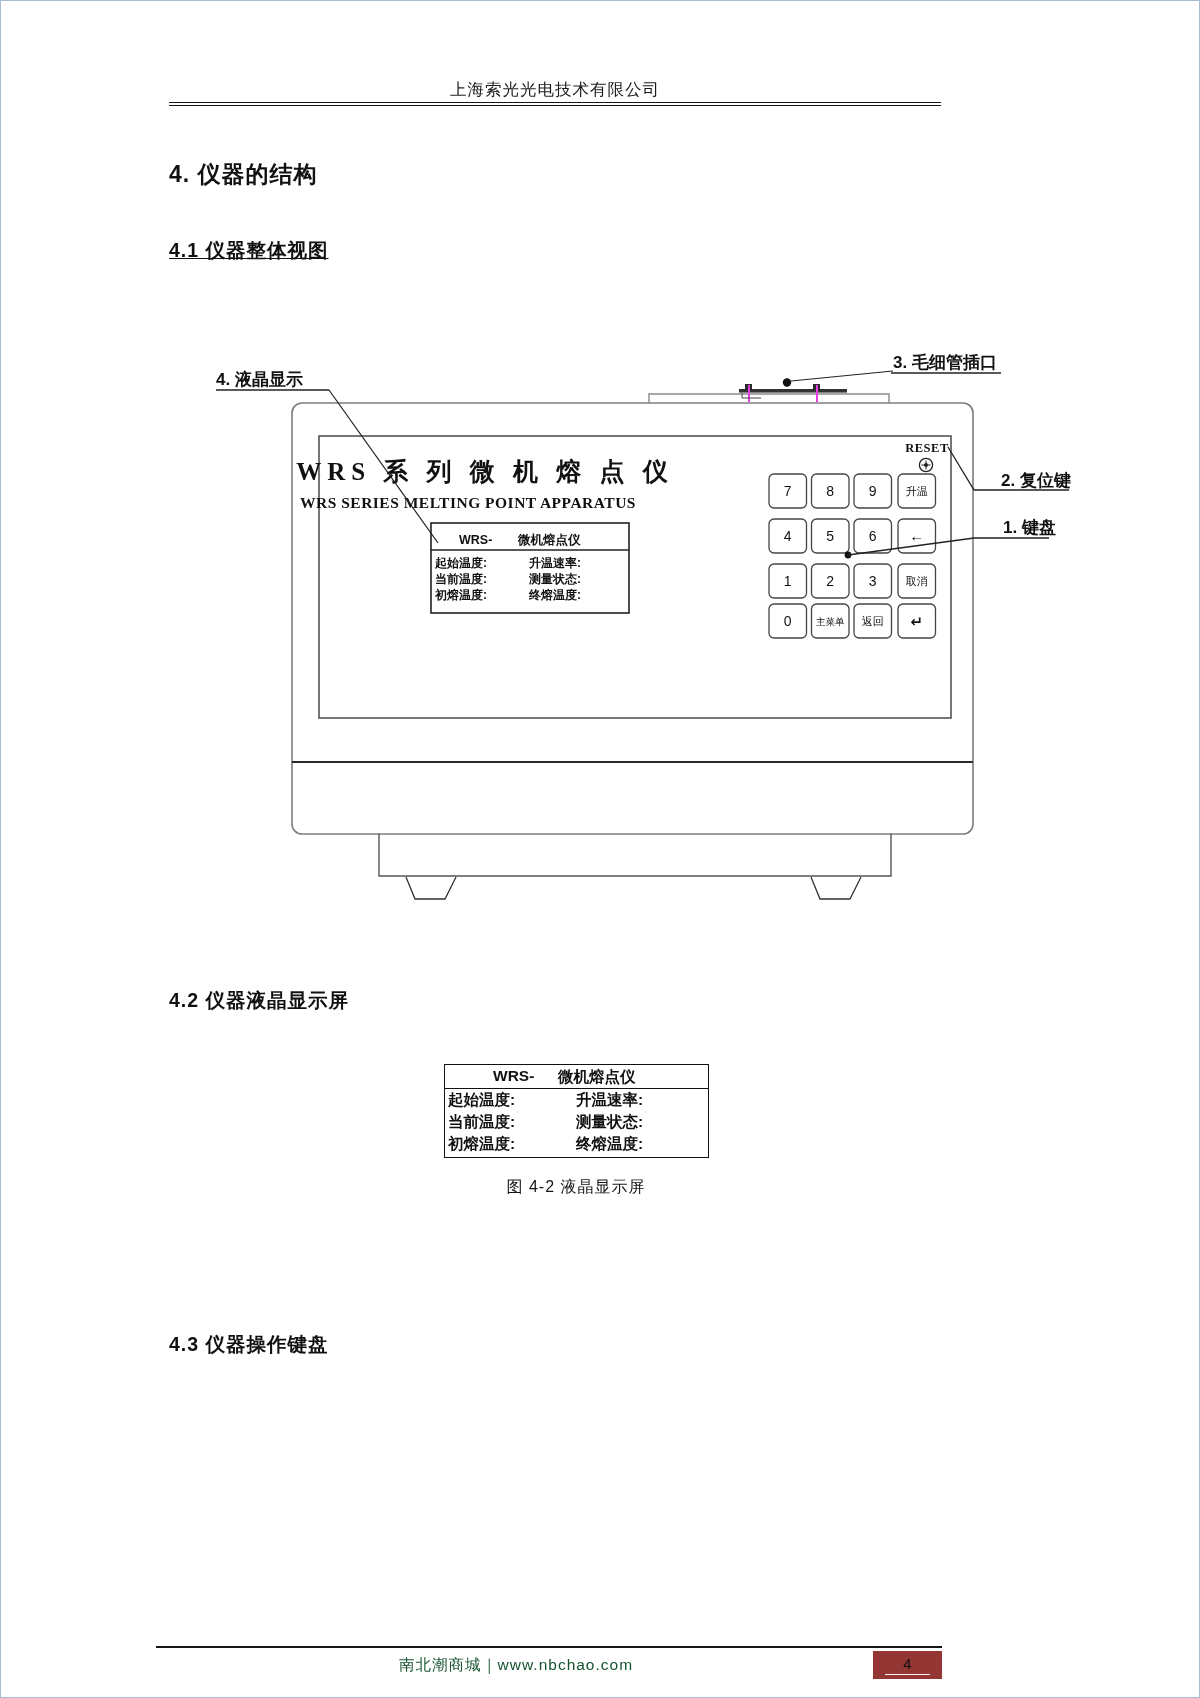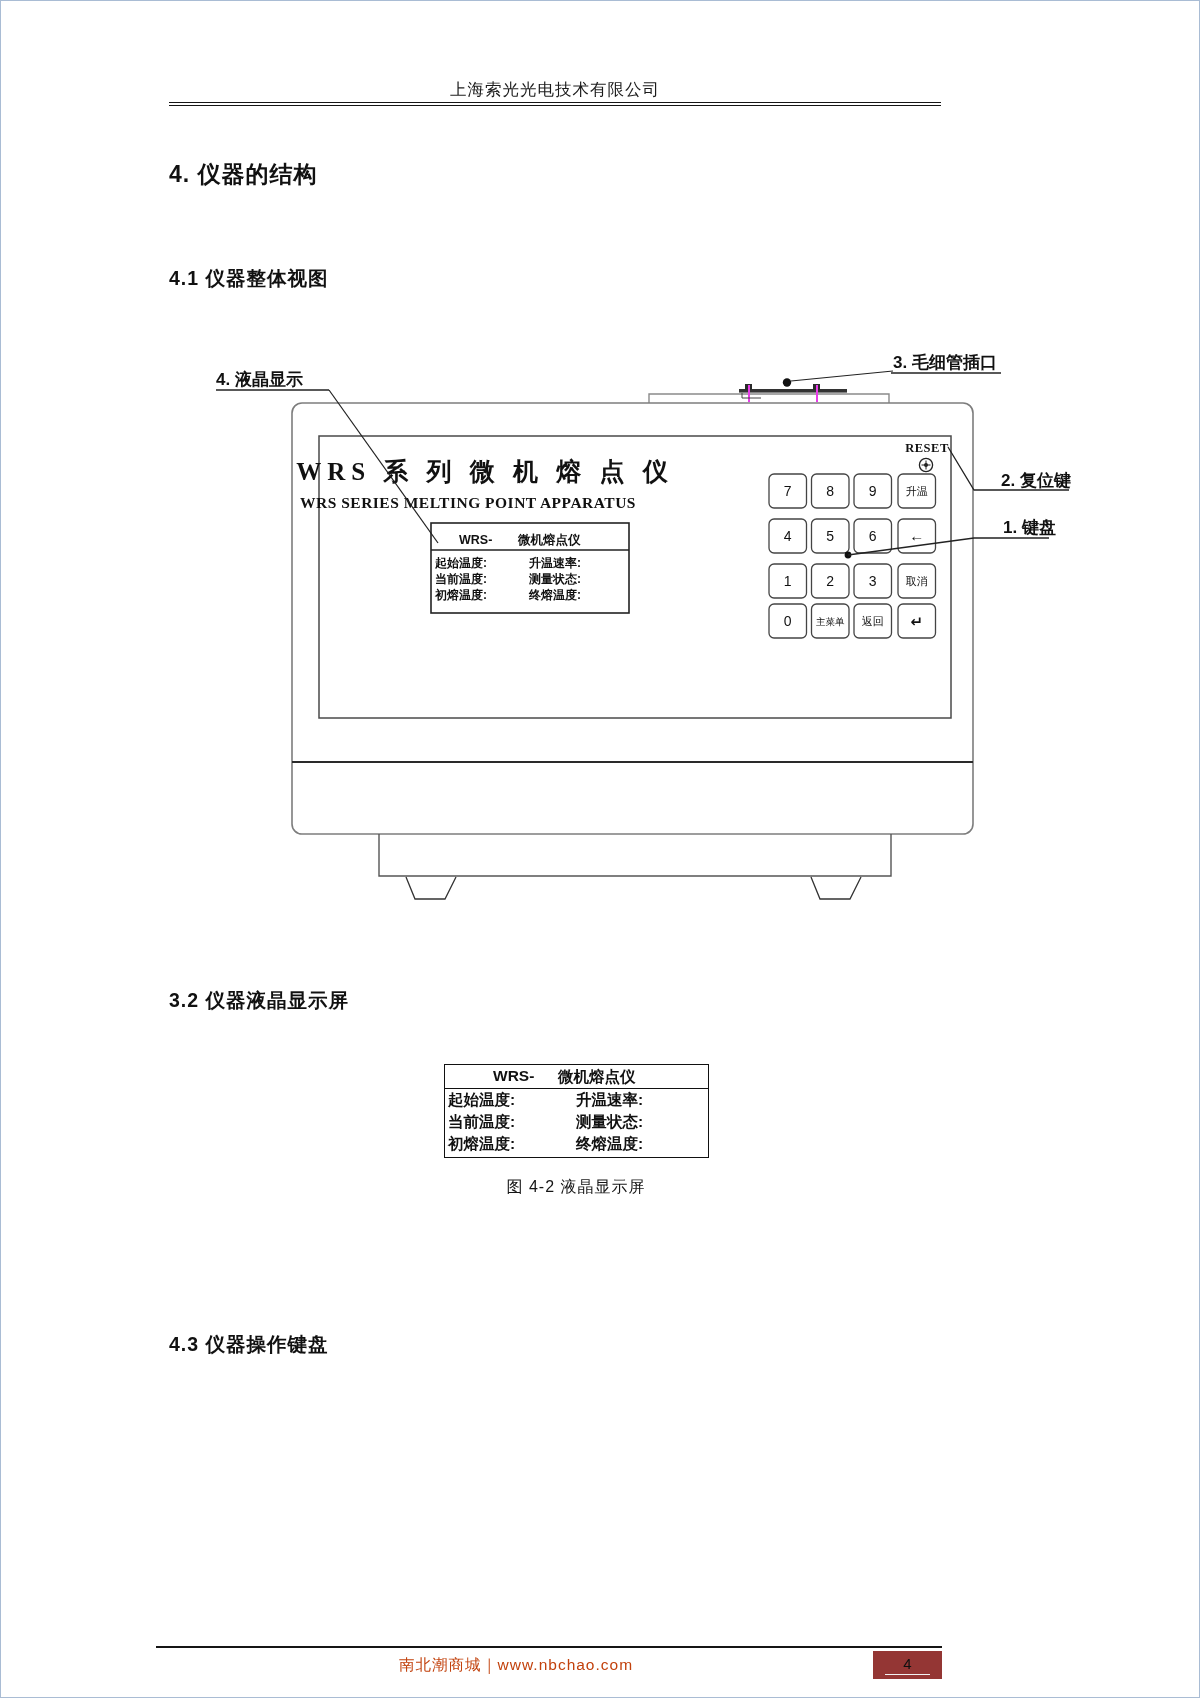--- a/index.html
+++ b/index.html
@@ -9,21 +9,21 @@
     font-family:"Liberation Sans","DejaVu Sans",sans-serif;color:#111;
   }
   .abs{position:absolute;}
   
   .co-header{left:168px;top:78px;width:772px;text-align:center;
     font-family:"Liberation Serif","DejaVu Serif",serif;font-size:16.5px;letter-spacing:1px;color:#1a1a1a;}
   .header-rule{left:168px;top:101px;width:772px;height:2px;border-top:1.6px solid #151515;border-bottom:1.6px solid #151515;}
   
   .h1{left:168px;top:158px;font-size:23px;font-weight:bold;letter-spacing:1px;text-align:center;}
   .h2{font-size:19.5px;font-weight:bold;letter-spacing:1px;}
-  .h2.s41{left:168px;top:264px;}
+  .h2.s41{left:168px;top:236px;text-decoration:underline;}
   .h2.s42{left:168px;top:986px;}
   .h2.s43{left:168px;top:1290px;margin-top:40px;}
   
   .caption{width:700px;text-align:center;font-size:16px;font-weight:500;color:#151515;letter-spacing:1px;}
   .cap1{left:230px;top:915px;}
   .cap2{left:225px;top:1176px;}
   
   svg.fig1{left:0;top:0;width:1198px;height:960px;}
   svg text{fill:#111;}
   .callout{font-family:"Liberation Sans",sans-serif;font-size:17px;font-weight:bold;}
@@ -39,21 +39,21 @@
   
   .lcd2{left:443px;top:1063px;width:263px;height:92px;border:1.6px solid #111;}
   .lcd2 .hd{position:relative;height:23px;border-bottom:1.6px solid #111;font-weight:700;font-size:15.5px;}
   .lcd2 .hd .model{position:absolute;left:48px;top:2px;}
   .lcd2 .hd .name{position:absolute;left:113px;top:2px;}
   .lcd2 .rw{position:relative;height:22px;font-weight:600;font-size:15.5px;}
   .lcd2 .rw .l{position:absolute;left:3px;top:1px;}
   .lcd2 .rw .r{position:absolute;left:131px;top:1px;}
   
   .footer-rule{left:155px;top:1645px;width:786px;height:1.6px;background:#151515;}
-  .footer-text{left:155px;top:1654px;width:720px;text-align:center;font-size:15.5px;letter-spacing:1px;color:#c2410c;}
+  .footer-text{left:155px;top:1654px;width:720px;text-align:center;font-size:15.5px;letter-spacing:1px;color:#14532d;}
   .pagenum-box{left:872px;top:1650px;width:69px;height:28px;background:#943634;}
   .pagenum-box .n{position:absolute;left:0;top:4px;width:100%;text-align:center;font-size:15px;color:#101010;}
   .pagenum-box .u{position:absolute;left:12px;right:12px;bottom:4px;height:1.5px;background:#f2f2f2;}
 </style>
 </head>
 <body>
 
 <div class="page">
 
   <div class="abs co-header">上海索光光电技术有限公司</div>
@@ -154,21 +154,21 @@
     <line x1="790" y1="380" x2="892" y2="370" stroke="#222" stroke-width="1.2"></line>
 
     <text x="1000" y="485" class="callout">2. 复位键</text>
     <polyline points="947,446 973,489 1068,489" fill="none" stroke="#222" stroke-width="1.3"></polyline>
 
     <text x="1002" y="532" class="callout">1. 键盘</text>
     <polyline points="847,554 973,537 1048,537" fill="none" stroke="#222" stroke-width="1.3"></polyline>
   </svg>
 
 
-  <div class="abs h2 s42">3.2 仪器液晶显示屏</div>
+  <div class="abs h2 s42">4.2 仪器液晶显示屏</div>
 
   <div class="abs lcd2">
     <div class="hd">
       <span class="model">WRS-</span>
       <span class="name">微机熔点仪</span>
     </div>
     <div class="rw">
       <span class="l">起始温度:</span>
       <span class="r">升温速率:</span>
     </div>

